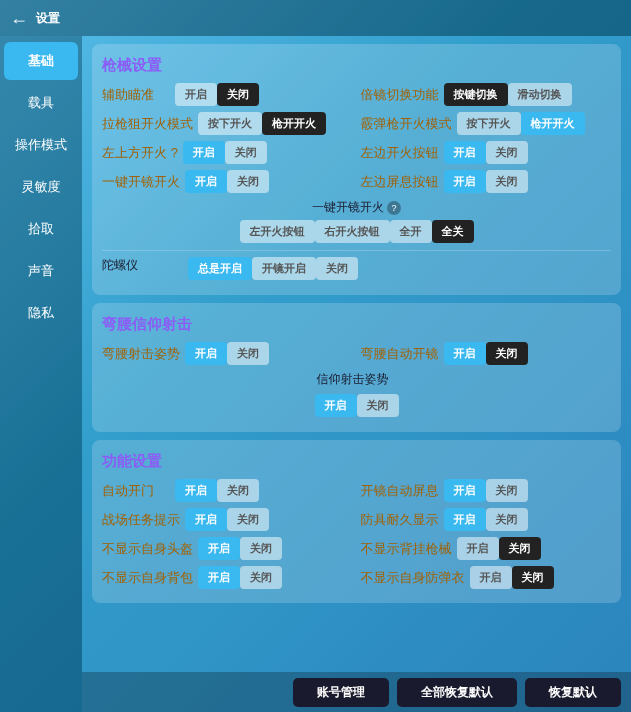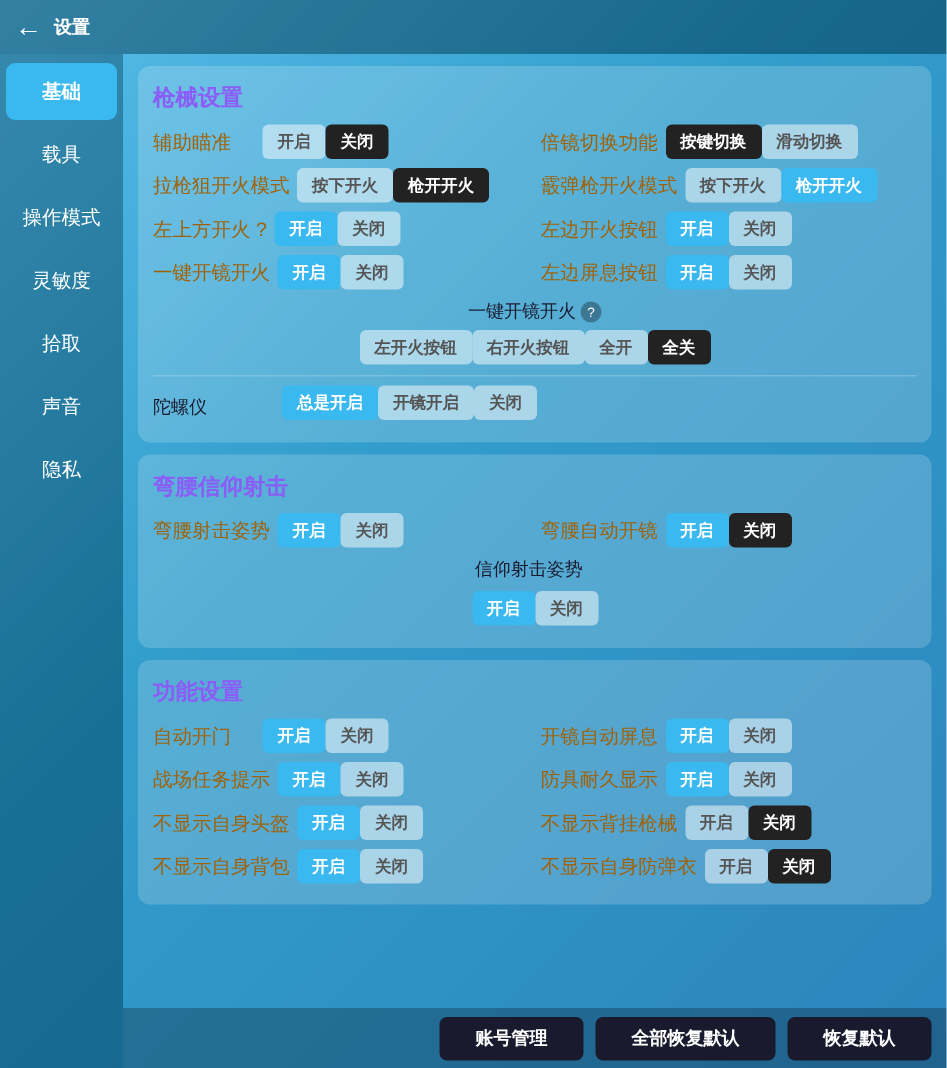--- a/index.html
+++ b/index.html
@@ -167,21 +167,21 @@
       align-items: center;
       gap: 4px;
       margin-bottom: 7px;
       flex-wrap: wrap;
       flex-direction: column;
     }
 
     
     .gyro-row {
       display: flex;
-      align-items: flex-end;
+      align-items: flex-start;
       gap: 6px;
       margin-bottom: 7px;
     }
 
     
     .bottom-bar {
       position: absolute;
       bottom: 0;
       left: 82px;
       right: 0;

